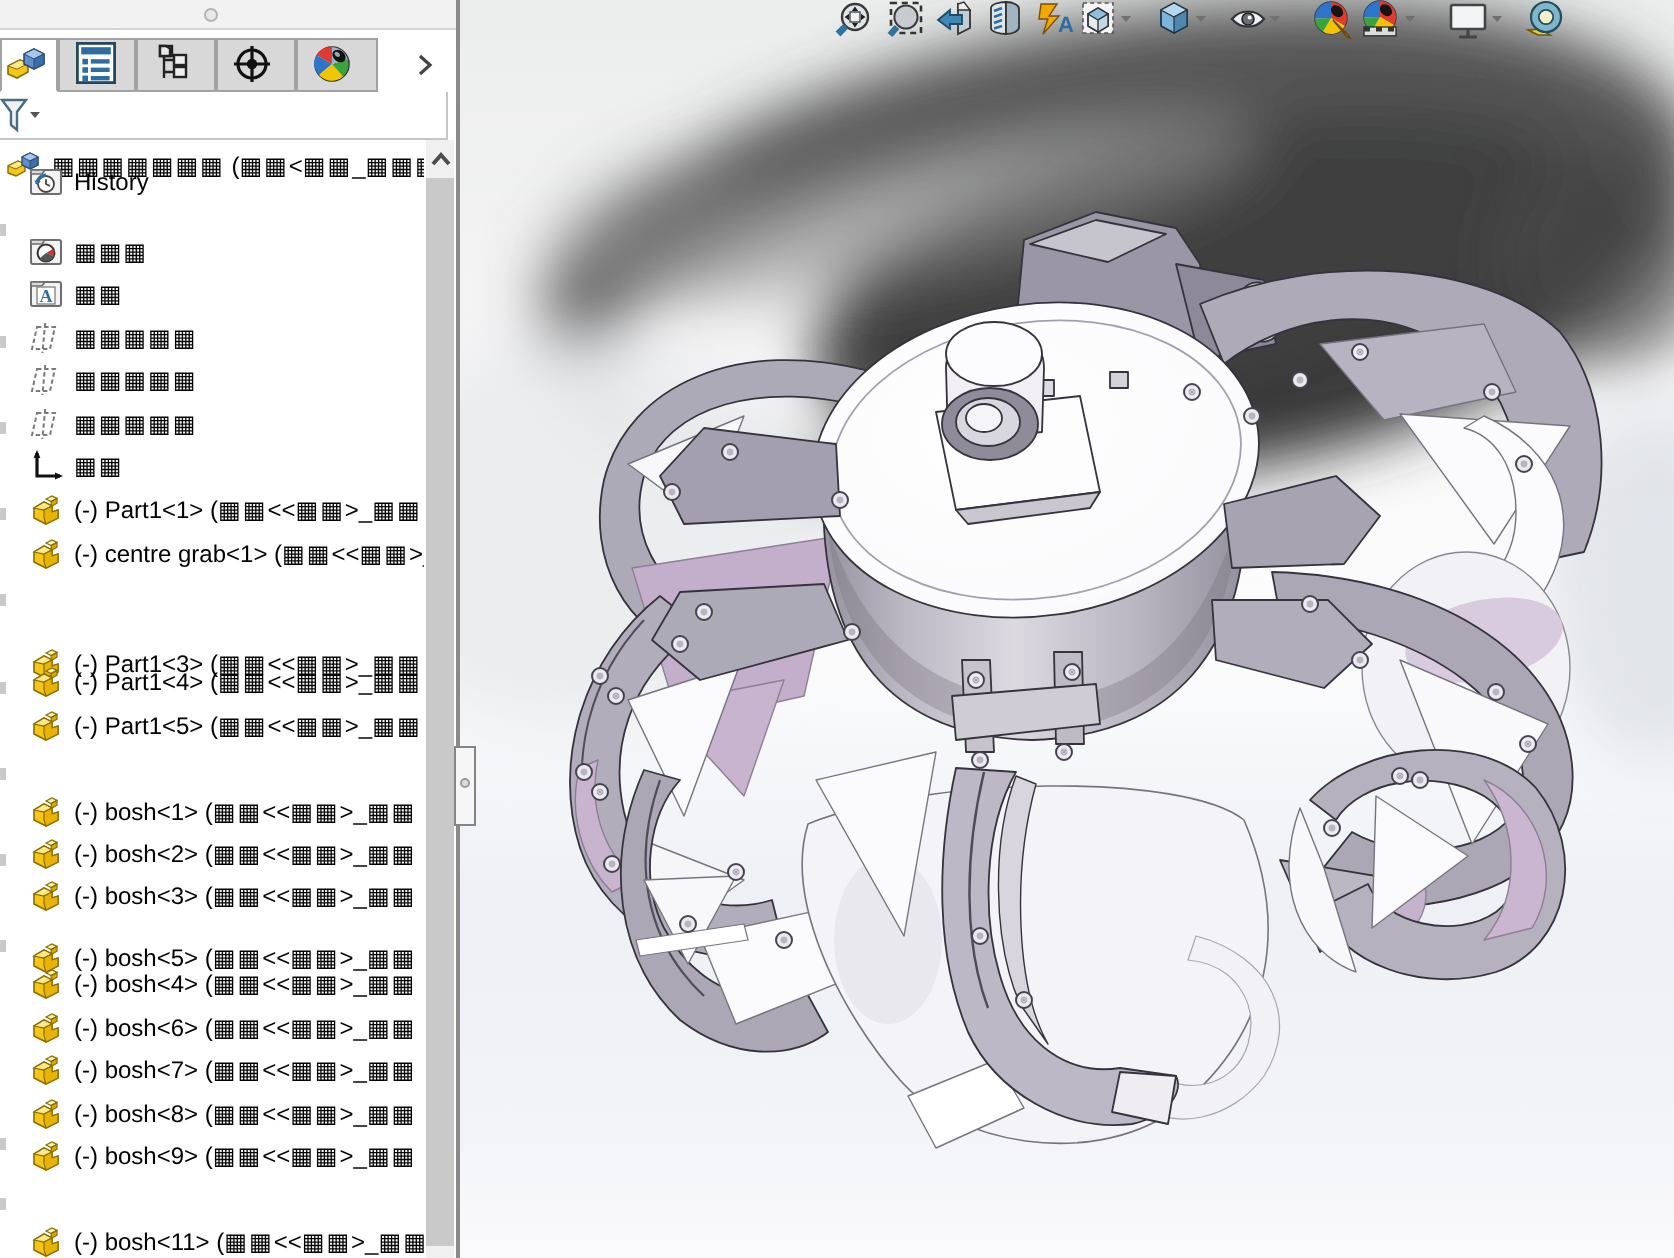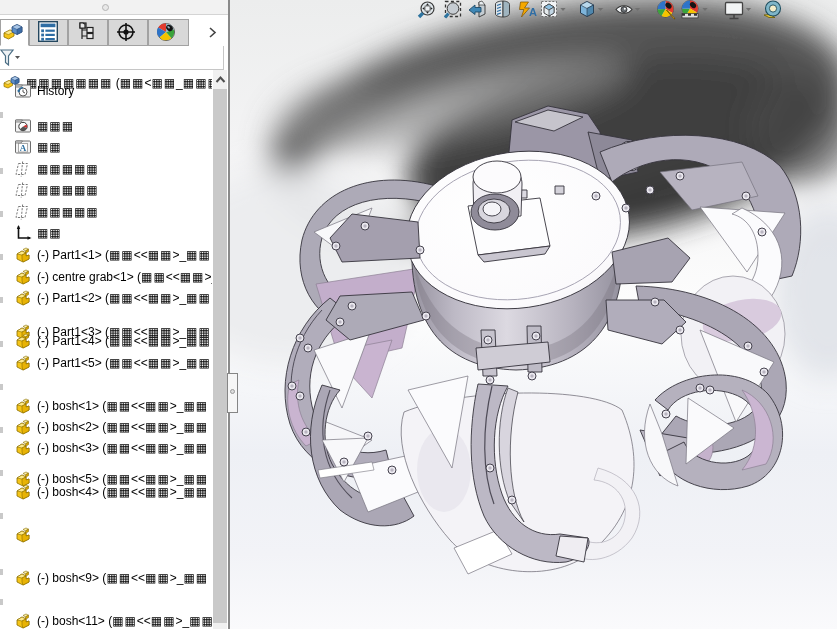--- a/index.html
+++ b/index.html
@@ -456,27 +456,20 @@
           </svg>
           <div class="tlabel" style="left:37px">(-) Part1&lt;1&gt; (<span class="cj">▦▦</span>&lt;&lt;<span class="cj">▦▦</span>&gt;_<span class="cj">▦▦</span></div>
         </div>
 <div class="trow" style="top:196.5px">
           <div class="arr" style="top:203.5px"></div>
           <svg class="ticon" style="left:14px" width="18" height="18">
             <use href="#i-part"></use>
           </svg>
           <div class="tlabel" style="left:37px">(-) centre grab&lt;1&gt; (<span class="cj">▦▦</span>&lt;&lt;<span class="cj">▦▦</span>&gt;_</div>
         </div>
-<div class="trow" style="top:218.0px">
-          <div class="arr" style="top:225.0px"></div>
-          <svg class="ticon" style="left:14px" width="18" height="18">
-            <use href="#i-part"></use>
-          </svg>
-          <div class="tlabel" style="left:37px">(-) Part1&lt;2&gt; (<span class="cj">▦▦</span>&lt;&lt;<span class="cj">▦▦</span>&gt;_<span class="cj">▦▦</span></div>
-        </div>
 <div class="trow" style="top:252px">
           <div class="arr" style="top:246.6px"></div>
           <svg class="ticon" style="left:14px" width="18" height="18">
             <use href="#i-part"></use>
           </svg>
           <div class="tlabel" style="left:37px">(-) Part1&lt;3&gt; (<span class="cj">▦▦</span>&lt;&lt;<span class="cj">▦▦</span>&gt;_<span class="cj">▦▦</span></div>
         </div>
 <div class="trow" style="top:261.1px">
           <div class="arr" style="top:268.1px"></div>
           <svg class="ticon" style="left:14px" width="18" height="18">
@@ -513,24 +506,37 @@
             <use href="#i-part"></use>
           </svg>
           <div class="tlabel" style="left:37px">(-) bosh&lt;4&gt; (<span class="cj">▦▦</span>&lt;&lt;<span class="cj">▦▦</span>&gt;_<span class="cj">▦▦</span></div>
         </div>
 <div class="trow" style="top:399px">
           <svg class="ticon" style="left:14px" width="18" height="18">
             <use href="#i-part"></use>
           </svg>
           <div class="tlabel" style="left:37px">(-) bosh&lt;5&gt; (<span class="cj">▦▦</span>&lt;&lt;<span class="cj">▦▦</span>&gt;_<span class="cj">▦▦</span></div>
         </div>
+<div class="trow" style="top:433.5px">
+          <svg class="ticon" style="left:14px" width="18" height="18">
+            <use href="#i-part"></use>
+          </svg>
+          <div class="tlabel" style="left:37px">(-) bosh&lt;6&gt; (<span class="cj">▦▦</span>&lt;&lt;<span class="cj">▦▦</span>&gt;_<span class="cj">▦▦</span></div>
+        </div>
 <div class="trow" style="top:455.1px">
           <svg class="ticon" style="left:14px" width="18" height="18">
             <use href="#i-part"></use>
           </svg>
+          <div class="tlabel" style="left:37px">(-) bosh&lt;7&gt; (<span class="cj">▦▦</span>&lt;&lt;<span class="cj">▦▦</span>&gt;_<span class="cj">▦▦</span></div>
+        </div>
+<div class="trow" style="top:476.6px">
+          <svg class="ticon" style="left:14px" width="18" height="18">
+            <use href="#i-part"></use>
+          </svg>
+          <div class="tlabel" style="left:37px">(-) bosh&lt;8&gt; (<span class="cj">▦▦</span>&lt;&lt;<span class="cj">▦▦</span>&gt;_<span class="cj">▦▦</span></div>
         </div>
 <div class="trow" style="top:498.2px">
           <svg class="ticon" style="left:14px" width="18" height="18">
             <use href="#i-part"></use>
           </svg>
           <div class="tlabel" style="left:37px">(-) bosh&lt;9&gt; (<span class="cj">▦▦</span>&lt;&lt;<span class="cj">▦▦</span>&gt;_<span class="cj">▦▦</span></div>
         </div>
 <div class="trow" style="top:541.2px">
           <svg class="ticon" style="left:14px" width="18" height="18">
             <use href="#i-part"></use>

